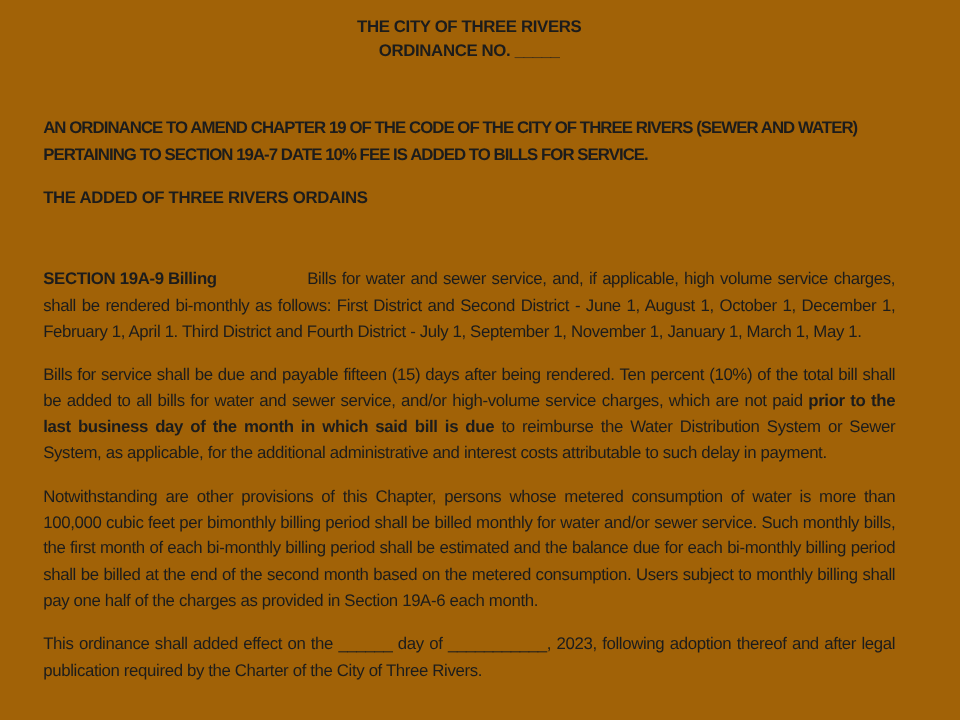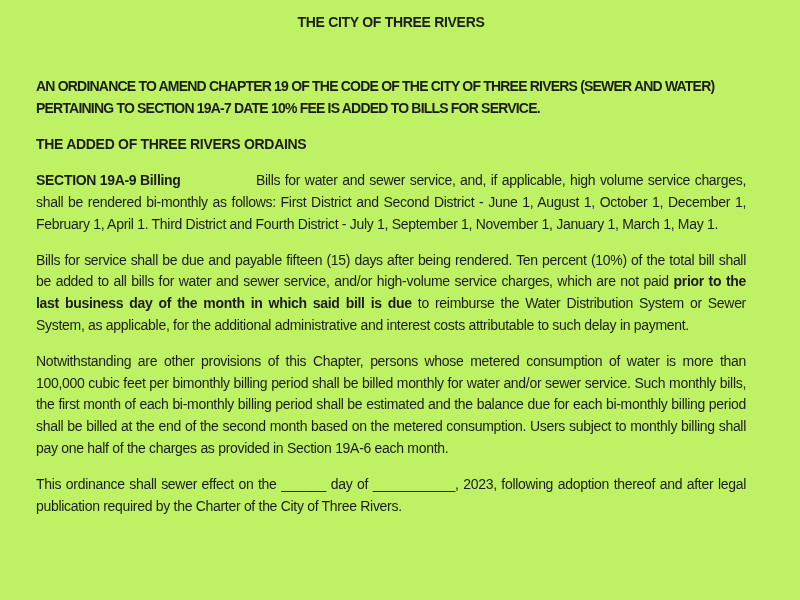--- a/index.html
+++ b/index.html
@@ -4,21 +4,21 @@
 <style>
   html, body {
     margin: 0;
     padding: 0;
     background: #ffffff;
   }
   .page {
     box-sizing: border-box;
     width: 800px;
     height: 600px;
-    background: #bef264;
+    background: #a16207;
     padding: 12px 54px 0 36px;
     font-family: "Liberation Sans", sans-serif;
     font-size: 14px;
     line-height: 21.7px;
     letter-spacing: -0.3px;
     color: #1c1c1c;
     overflow: hidden;
   }
   .doc-header {
     text-align: center;
@@ -37,36 +37,38 @@
     font-weight: bold;
   }
   .caps-title {
     font-weight: bold;
     letter-spacing: -0.8px;
   }
   .section-head {
     display: inline-block;
     width: 220px;
     font-weight: bold;
+    margin-top: 32px;
   }
 </style>
 </head>
 <body>
 
 <div class="page">
 
   <div class="doc-header">
     <div>THE CITY OF THREE RIVERS</div>
+    <div>ORDINANCE NO. _____</div>
   </div>
 
   <p class="para caps-title">AN ORDINANCE TO AMEND CHAPTER 19 OF THE CODE OF THE CITY OF THREE RIVERS (SEWER AND WATER) PERTAINING TO SECTION 19A-7 DATE 10% FEE IS ADDED TO BILLS FOR SERVICE.</p>
 
   <p class="para bold">THE ADDED OF THREE RIVERS ORDAINS</p>
 
   <p class="para justify"><span class="section-head">SECTION 19A-9 Billing</span><span>Bills for water and sewer service, and, if applicable, high volume service charges, shall be rendered bi-monthly as follows: First District and Second District - June 1, August 1, October 1, December 1, February 1, April 1. Third District and Fourth District - July 1, September 1, November 1, January 1, March 1, May 1.</span></p>
 
   <p class="para justify"><span>Bills for service shall be due and payable fifteen (15) days after being rendered. Ten percent (10%) of the total bill shall be added to all bills for water and sewer service, and/or high-volume service charges, which are not paid </span><span class="bold">prior to the last business day of the month in which said bill is due</span><span> to reimburse the Water Distribution System or Sewer System, as applicable, for the additional administrative and interest costs attributable to such delay in payment.</span></p>
 
   <p class="para justify">Notwithstanding are other provisions of this Chapter, persons whose metered consumption of water is more than 100,000 cubic feet per bimonthly billing period shall be billed monthly for water and/or sewer service. Such monthly bills, the first month of each bi-monthly billing period shall be estimated and the balance due for each bi-monthly billing period shall be billed at the end of the second month based on the metered consumption. Users subject to monthly billing shall pay one half of the charges as provided in Section 19A-6 each month.</p>
 
-  <p class="para justify"><span>This ordinance shall sewer effect on the </span><span>______</span><span> day of </span><span>___________</span><span>, 2023, following adoption thereof and after legal publication required by the Charter of the City of Three Rivers.</span></p>
+  <p class="para justify"><span>This ordinance shall added effect on the </span><span>______</span><span> day of </span><span>___________</span><span>, 2023, following adoption thereof and after legal publication required by the Charter of the City of Three Rivers.</span></p>
 
 </div>
 
 </body></html>

